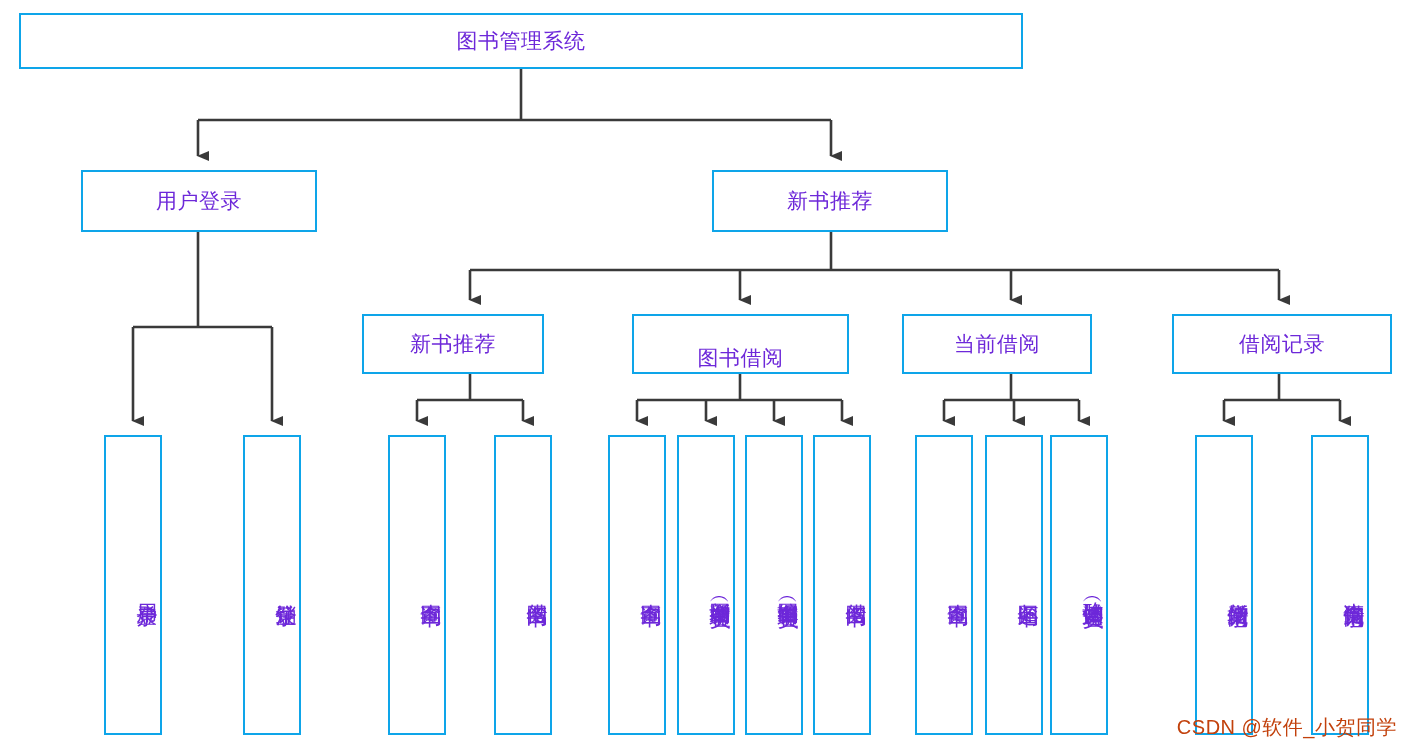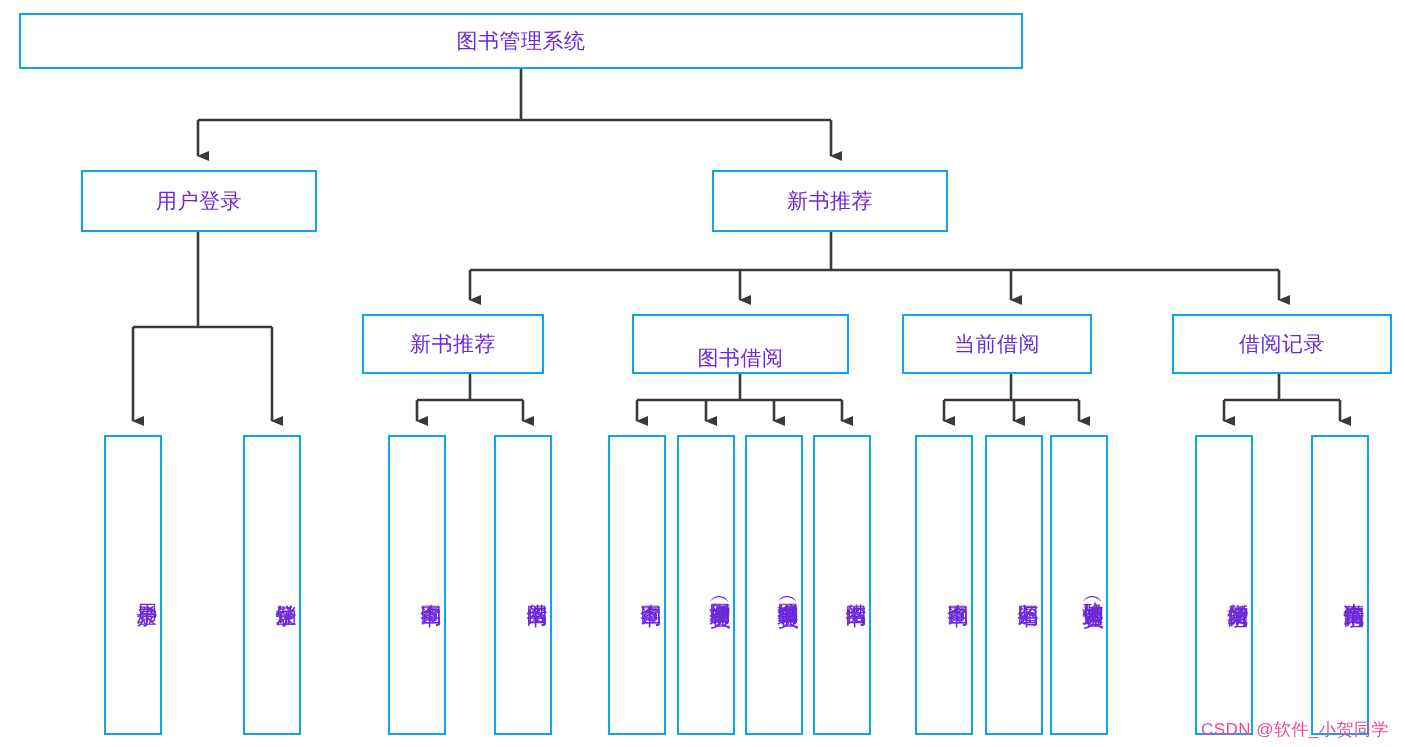--- a/index.html
+++ b/index.html
@@ -53,24 +53,24 @@
     padding-top: 8px;
     text-align: left;
   }
   .node-v span {
     writing-mode: vertical-rl;
     text-orientation: upright;
     display: block;
   }
   .watermark {
     position: absolute;
-    right: 16px;
+    right: 8px;
     bottom: 6px;
-    font-size: 17px;
-    color: #ec4899;
+    font-size: 20px;
+    color: #c2410c;
     letter-spacing: 0.5px;
     white-space: nowrap;
     pointer-events: none;
   }
 </style>
 </head>
 <body>
 
 <div id="diagram-root">
 

